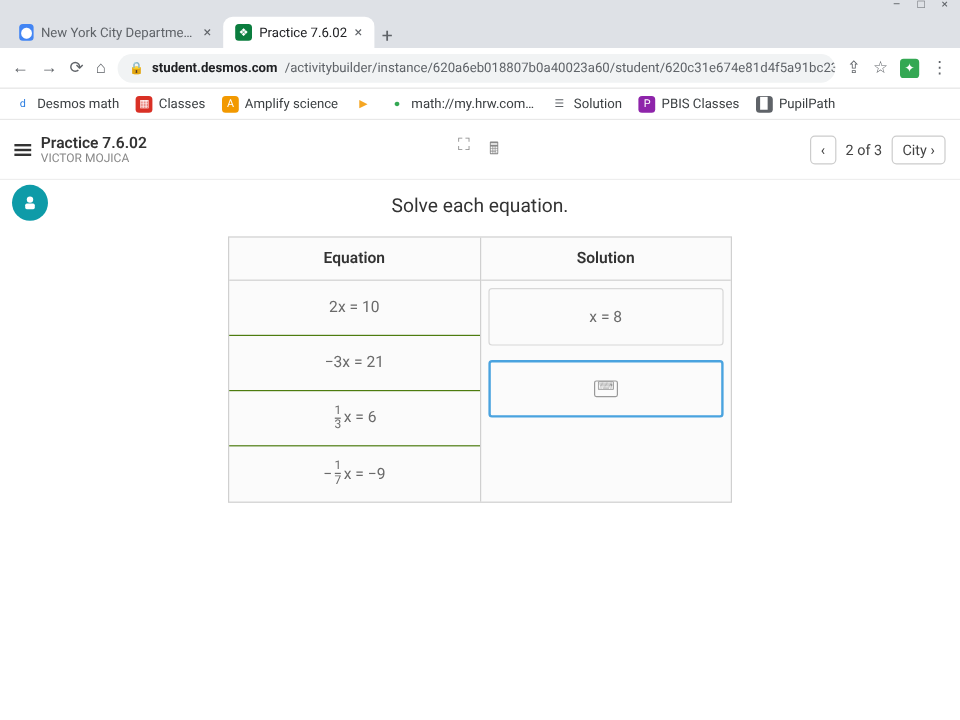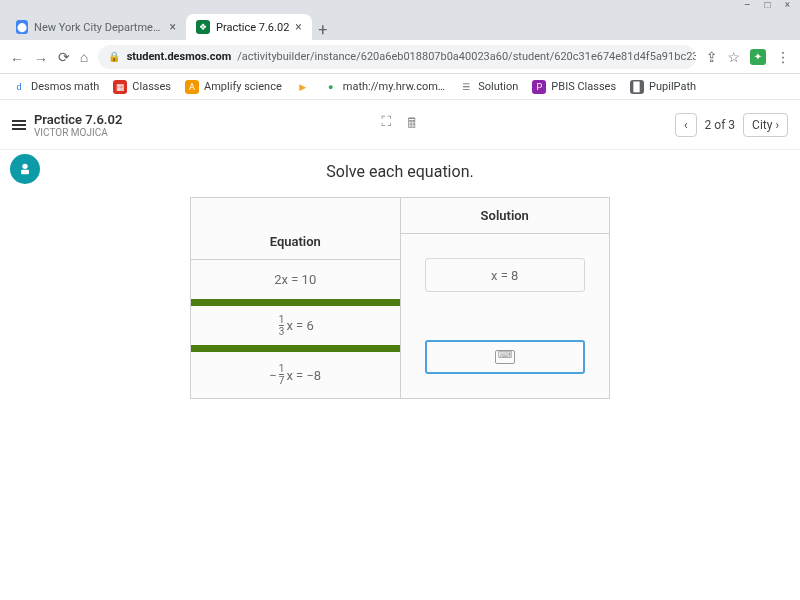--- a/index.html
+++ b/index.html
@@ -138,30 +138,30 @@
     background:#fbfbfb;
   }
   .col { flex:1;display:flex;flex-direction:column;justify-content:flex-end; }
   .col + .col { border-left:1px solid #d0d0d0; }
   .th {
     padding:10px;font-weight:600;color:#333;font-size:13px;
     border-bottom:1px solid #d0d0d0;
   }
   .td {
     padding:14px 10px;color:#6a6a6a;font-size:13px;
-    border-bottom:7px solid #4d7c0f;
+    border-bottom:1px solid #4d7c0f;
     display:flex;align-items:center;justify-content:center;gap:2px;
     height:46px;
   }
   .td:last-child { border-bottom:none; }
   .td .frac { display:inline-flex;flex-direction:column;align-items:center;font-size:10px;line-height:1; }
   .td .frac .fb { border-top:1px solid #6a6a6a;padding-top:1px; }
   .sol-cell {
-    margin:24px;padding:8px;border:1px solid #d8d8d8;border-radius:3px;
-    color:#6a6a6a;font-size:13px;height:34px;
+    margin:6px;padding:8px;border:1px solid #d8d8d8;border-radius:3px;
+    color:#6a6a6a;font-size:13px;height:48px;
     display:flex;align-items:center;justify-content:center;
   }
   .sol-cell.active { border:2px solid #4aa3df; }
   .kb-icon {
     width:20px;height:14px;border:1px solid #999;border-radius:2px;position:relative;
   }
   .kb-icon::before { content:"⌨";font-size:10px;position:absolute;left:2px;top:-2px;color:#999; }
   .hidden-overflow { overflow:hidden;text-overflow:ellipsis;white-space:nowrap; }
 </style>
 </head>
@@ -272,36 +272,39 @@
     </div>
 
     <div class="problem-area">
       <div class="problem-sub">Solve each equation.</div>
 
       <div class="table">
         <div class="col">
           <div class="th">Equation</div>
           <div class="td">
               <span>2x = 10</span>
+            </div>
+          <div class="td">
+              <span>−3x = 21</span>
             </div>
           <div class="td">
             <span></span>
             <span class="frac">
                 <span>1</span>
                 <span class="fb">3</span>
               </span>
             <span>x = 6</span>
           </div>
           <div class="td">
             <span>−</span>
             <span class="frac">
                 <span>1</span>
                 <span class="fb">7</span>
               </span>
-            <span>x = −8</span>
+            <span>x = −9</span>
           </div>
         </div>
         <div class="col">
           <div class="th">Solution</div>
           <div class="sol-cell">x = 8</div>
           <div class="sol-cell active">
             <span class="kb-icon"></span>
           </div>
           <div style="flex:1"></div>
         </div>

